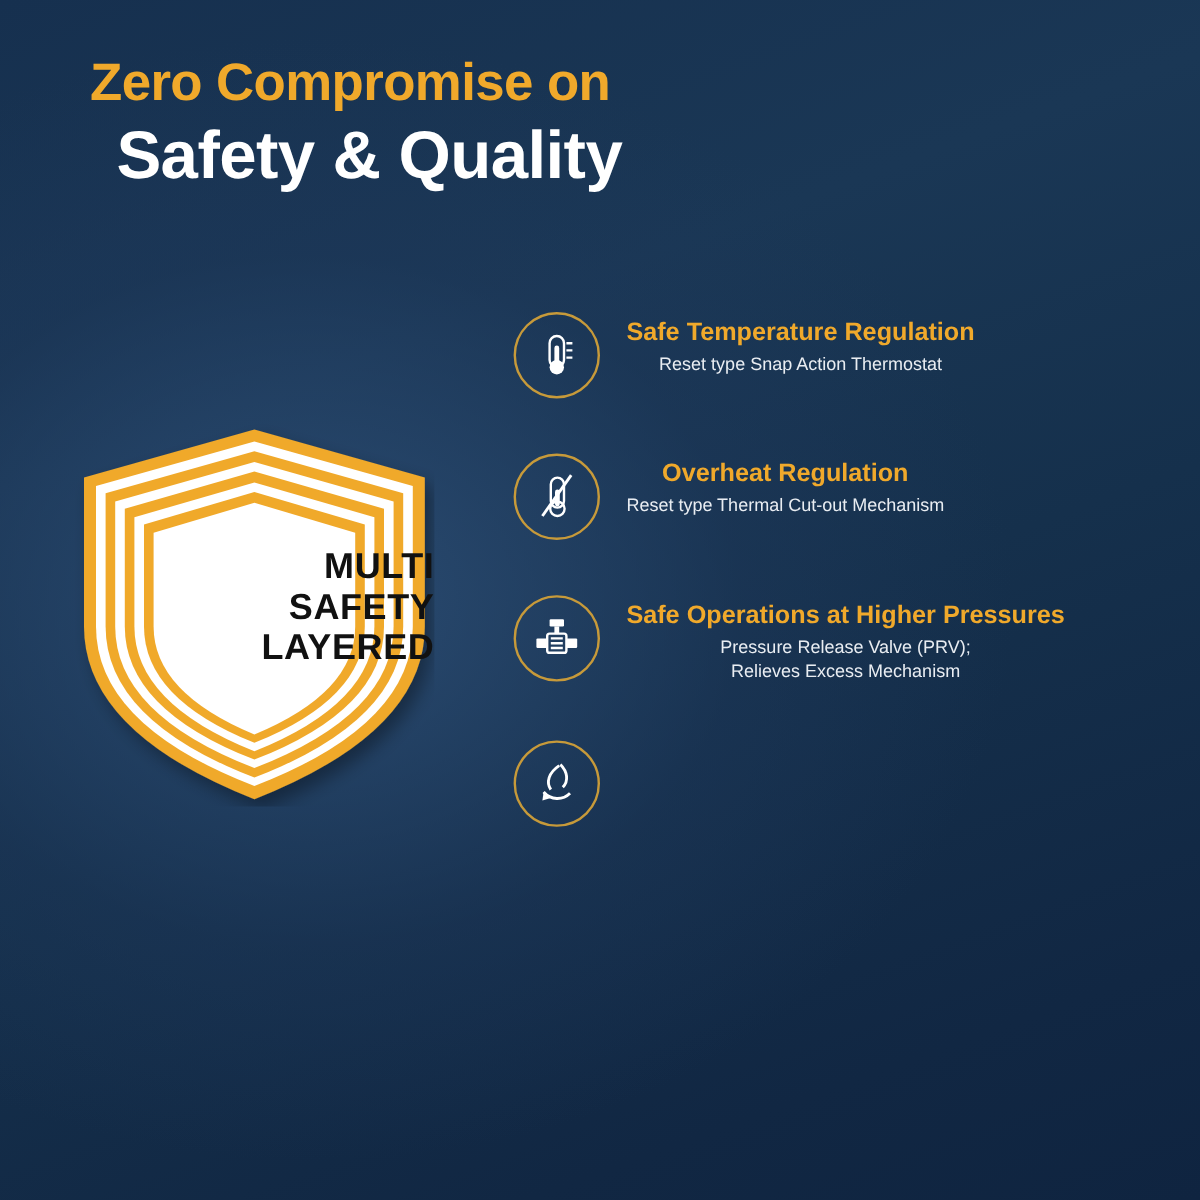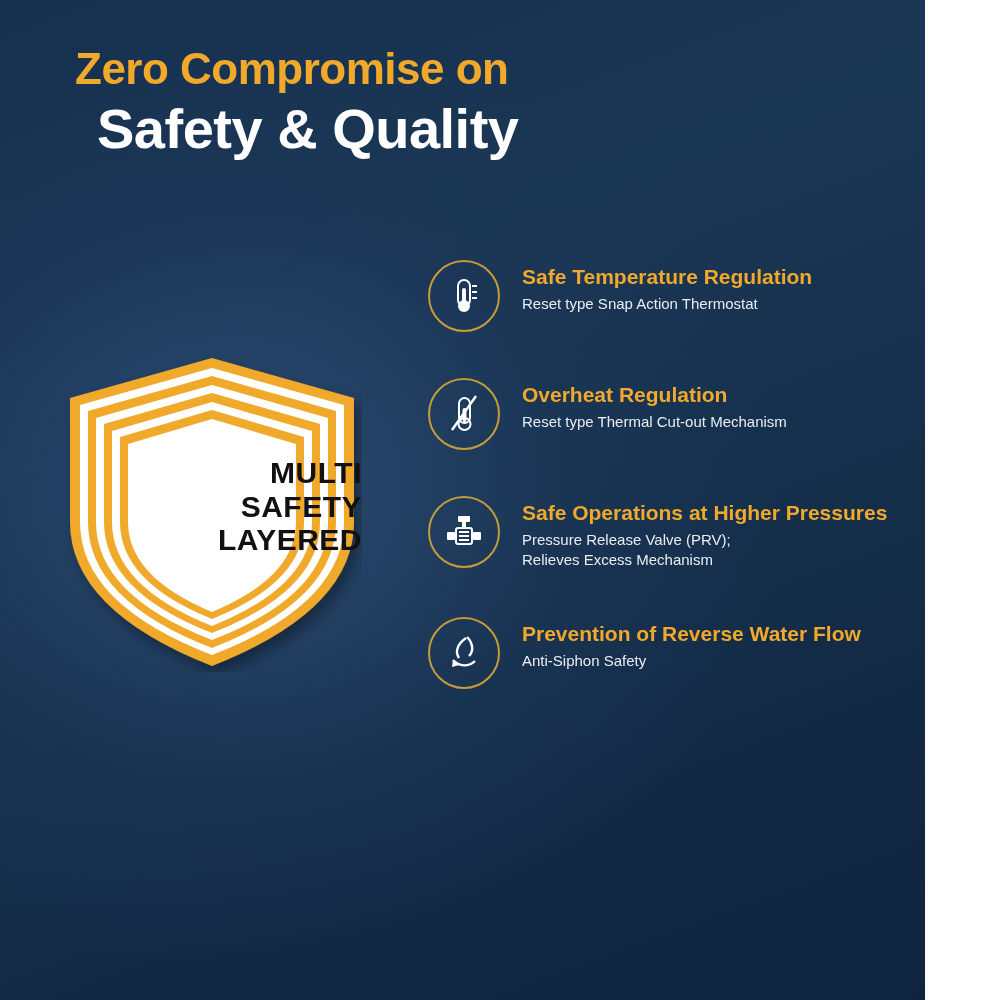--- a/index.html
+++ b/index.html
@@ -2,21 +2,21 @@
 <html><head>
 <meta charset="utf-8">
 <style>
   html, body {
     margin: 0;
     padding: 0;
     background: #ffffff;
   }
   #canvas {
     position: relative;
-    width: 925px;
+    width: 1000px;
     height: 1000px;
     overflow: hidden;
     font-family: "Liberation Sans", sans-serif;
     background:
       radial-gradient(ellipse 70% 55% at 28% 52%, rgba(40,72,110,0.95) 0%, rgba(26,50,82,0.6) 45%, rgba(20,40,68,0) 75%),
       linear-gradient(135deg, #12263f 0%, #1b3košt 0%, #1c3754 35%, #16304c 60%, #132a44 100%);
     background-color: #15304c;
   }
   
   #canvas {
@@ -82,20 +82,21 @@
     position: absolute;
     left: 428px;
     top: 258px;
     width: 540px;
   }
   .feature {
     position: relative;
     display: flex;
     align-items: flex-start;
     margin-bottom: 44px;
+    text-align: center;
   }
   .feature .icon-circle {
     flex: 0 0 auto;
     width: 68px;
     height: 68px;
     border-radius: 50%;
     border: 2px solid #c79a3a;
     display: flex;
     align-items: center;
     justify-content: center;
@@ -211,20 +212,16 @@
 
     <div class="feature">
       <div class="icon-circle">
         <svg width="38" height="38" viewBox="0 0 38 38">
           <path d="M21 4 C12 10, 10 18, 14 24" fill="none" stroke="#ffffff" stroke-width="2.4"></path>
           <path d="M22 3 C28 9, 29 17, 24 22" fill="none" stroke="#ffffff" stroke-width="2.4"></path>
           <path d="M8 26 C14 33, 24 33, 30 27" fill="none" stroke="#ffffff" stroke-width="2.4"></path>
           <path d="M8 26 l-1 7 l7 -2 z" fill="#ffffff"></path>
         </svg>
       </div>
-      <div class="text">
-        <div class="title">Prevention of Reverse Water Flow</div>
-        <div class="sub">Anti-Siphon Safety</div>
-      </div>
     </div>
 
   </div>
 </div>
 
 </body></html>

